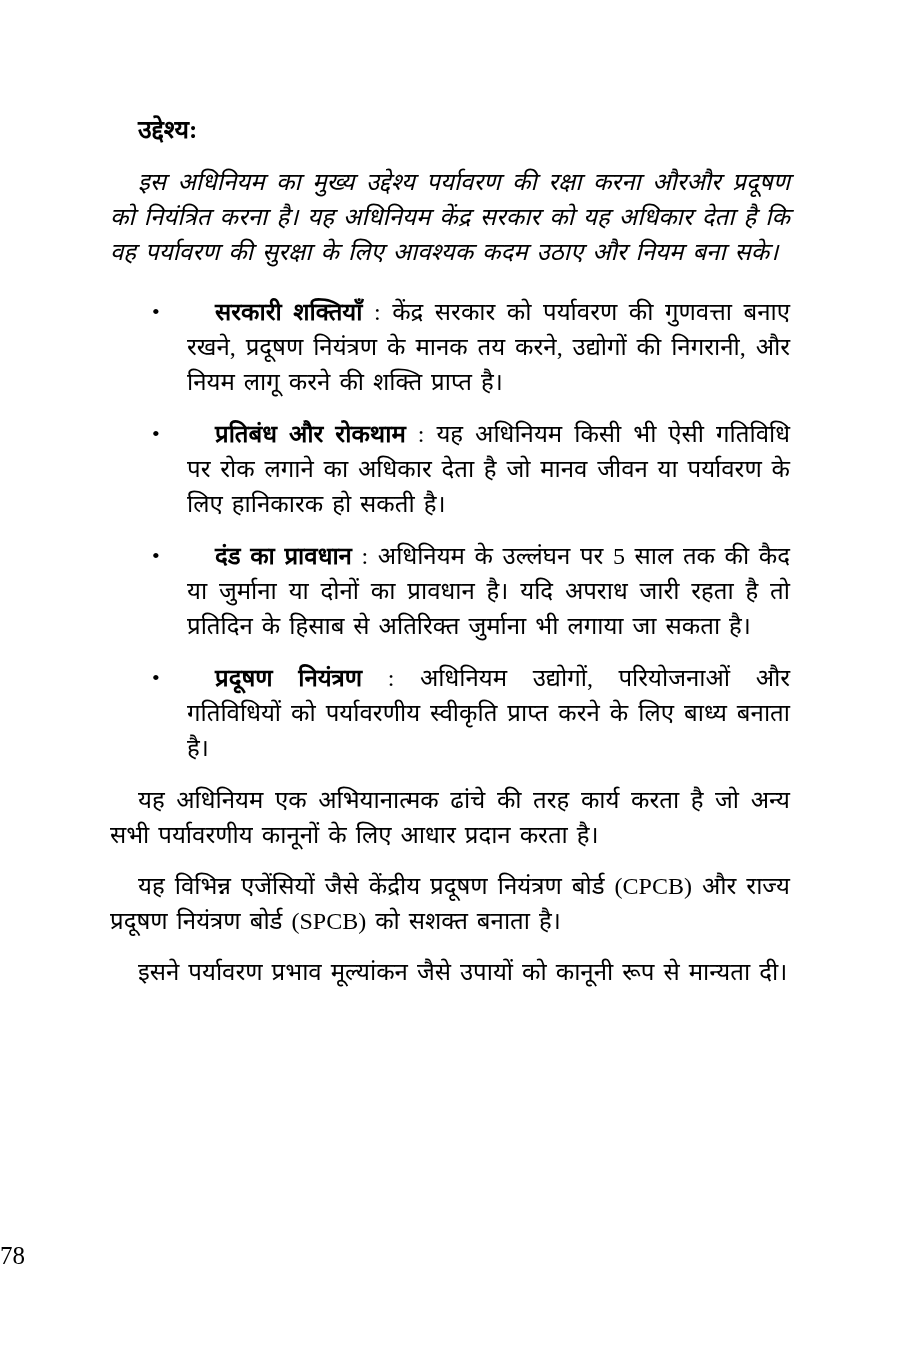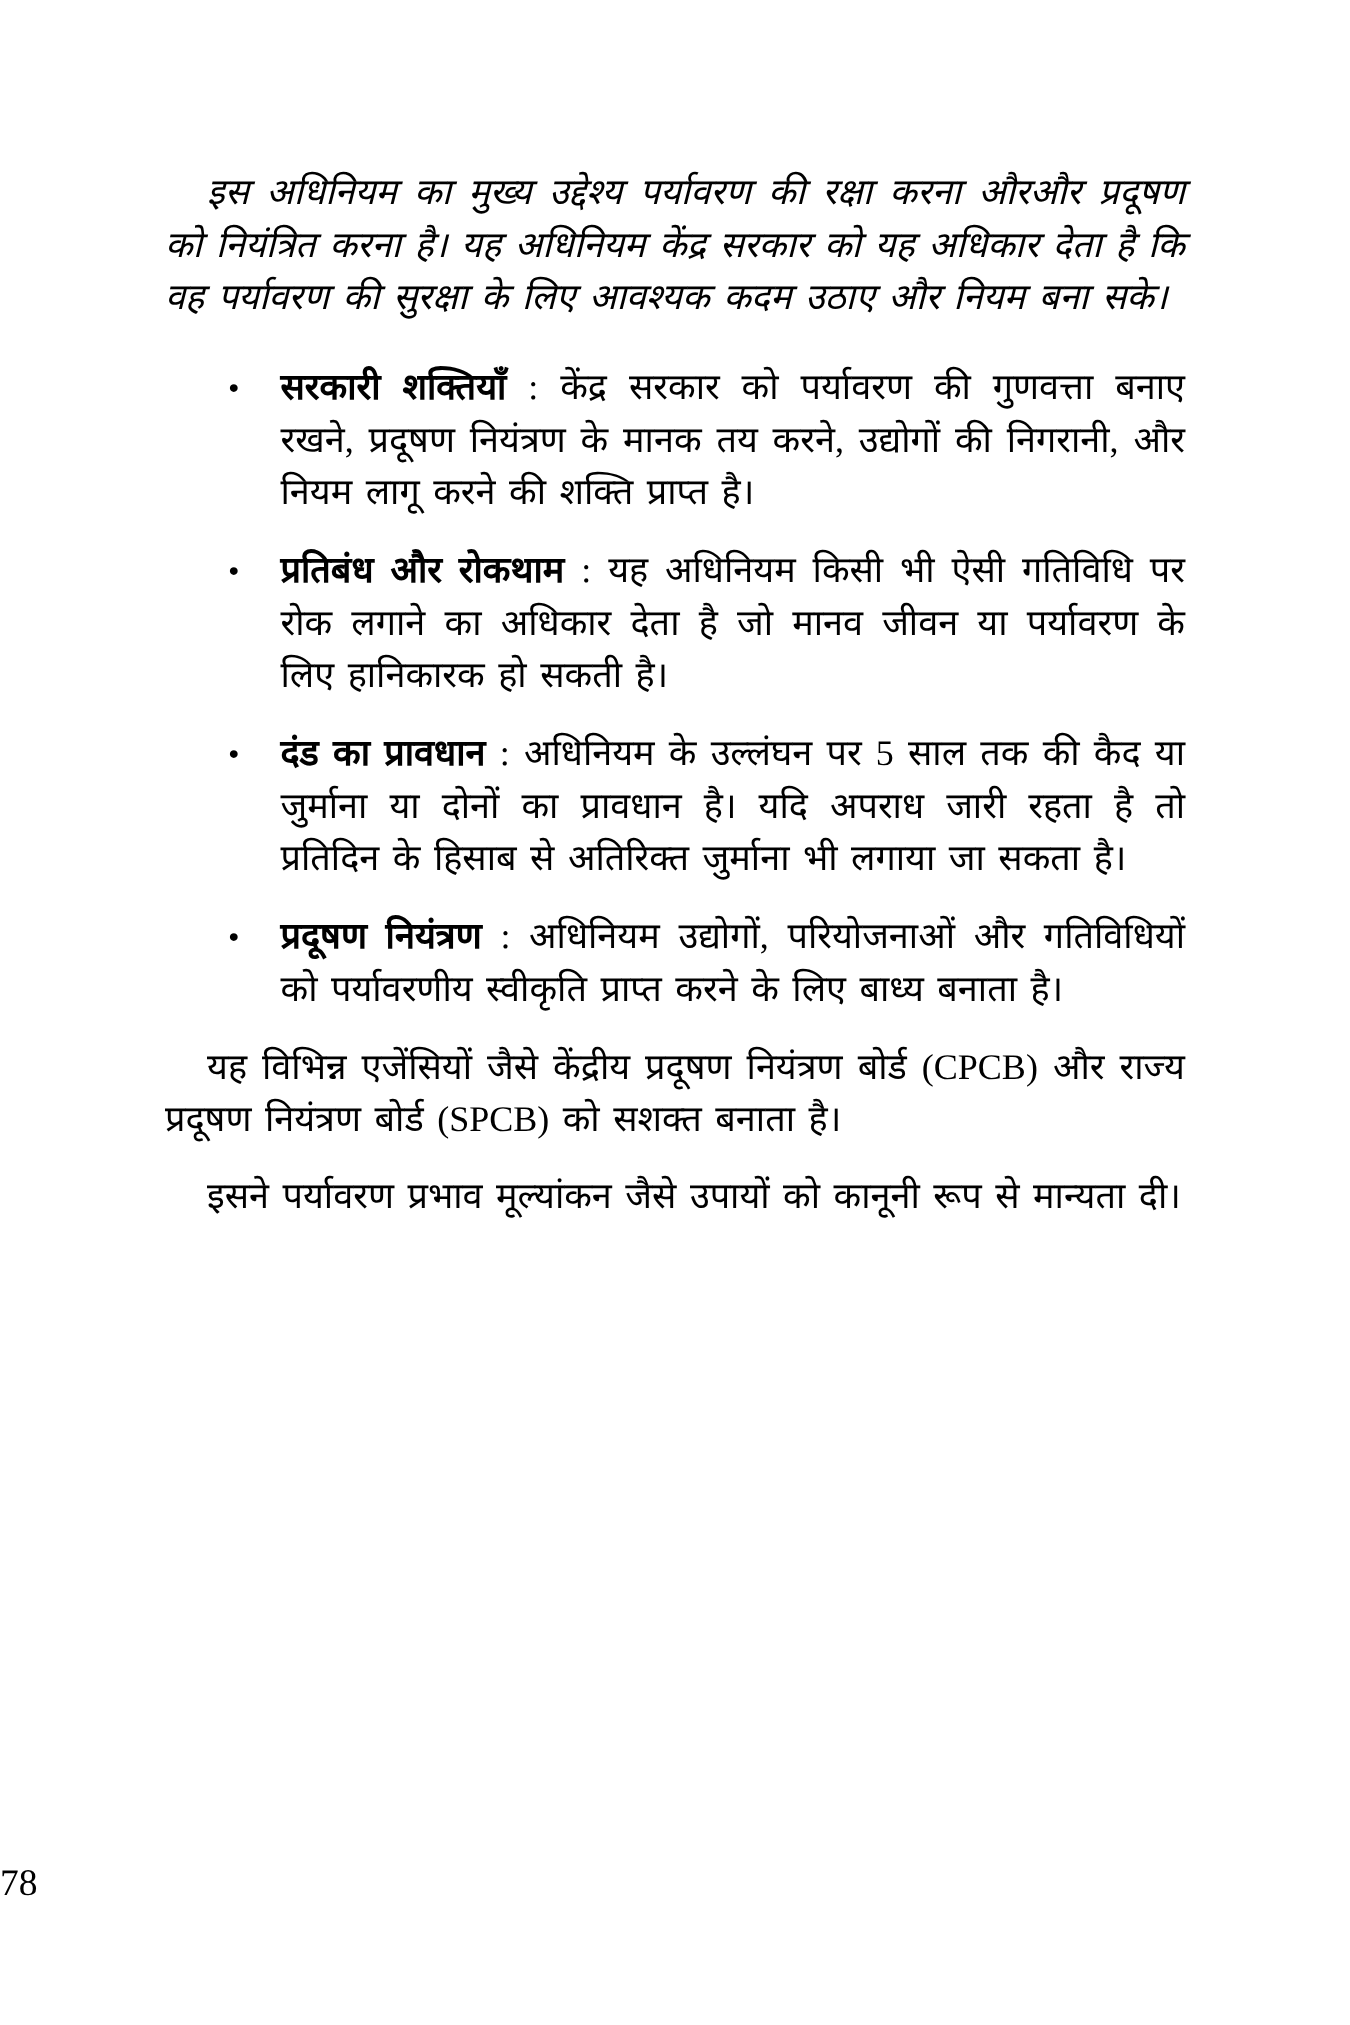--- a/index.html
+++ b/index.html
@@ -43,36 +43,37 @@
     text-align: justify;
     margin-bottom: 17px;
     word-spacing: 3px;
   }
   .bullet-marker {
     position: absolute;
     left: 42px;
     top: -1px;
     font-size: 22px;
   }
-  .bullet-title { font-weight: bold; }
+  .bullet-title { font-weight: bold; margin-left: 28px; }
   .bullet-sep { font-weight: normal; }
   .page-number {
     position: absolute;
     top: 1242px;
     left: 0;
     width: 100%;
     text-align: left;
     font-size: 25px;
   }
 </style>
 </head>
 <body>
 
 <div class="page-content">
 
+  <h2 class="heading">उद्देश्य:</h2>
 
   <p class="para indent intro">इस अधिनियम का मुख्य उद्देश्य पर्यावरण की रक्षा करना औरऔर प्रदूषण को नियंत्रित करना है। यह अधिनियम केंद्र सरकार को यह अधिकार देता है कि वह पर्यावरण की सुरक्षा के लिए आवश्यक कदम उठाए और नियम बना सके।</p>
 
   <div class="bullet-list">
 
     <div class="bullet-item">
       <span class="bullet-marker">•</span><span class="bullet-title">सरकारी शक्तियाँ</span><span class="bullet-sep"> : </span><span class="bullet-text">केंद्र सरकार को पर्यावरण की गुणवत्ता बनाए रखने, प्रदूषण नियंत्रण के मानक तय करने, उद्योगों की निगरानी, और नियम लागू करने की शक्ति प्राप्त है।</span>
     </div>
 
     <div class="bullet-item">
@@ -82,18 +83,19 @@
     <div class="bullet-item">
       <span class="bullet-marker">•</span><span class="bullet-title">दंड का प्रावधान</span><span class="bullet-sep"> : </span><span class="bullet-text">अधिनियम के उल्लंघन पर 5 साल तक की कैद या जुर्माना या दोनों का प्रावधान है। यदि अपराध जारी रहता है तो प्रतिदिन के हिसाब से अतिरिक्त जुर्माना भी लगाया जा सकता है।</span>
     </div>
 
     <div class="bullet-item">
       <span class="bullet-marker">•</span><span class="bullet-title">प्रदूषण नियंत्रण</span><span class="bullet-sep"> : </span><span class="bullet-text">अधिनियम उद्योगों, परियोजनाओं और गतिविधियों को पर्यावरणीय स्वीकृति प्राप्त करने के लिए बाध्य बनाता है।</span>
     </div>
 
   </div>
 
+  <p class="para indent">यह अधिनियम एक अभियानात्मक ढांचे की तरह कार्य करता है जो अन्य सभी पर्यावरणीय कानूनों के लिए आधार प्रदान करता है।</p>
   <p class="para indent">यह विभिन्न एजेंसियों जैसे केंद्रीय प्रदूषण नियंत्रण बोर्ड (CPCB) और राज्य प्रदूषण नियंत्रण बोर्ड (SPCB) को सशक्त बनाता है।</p>
   <p class="para indent">इसने पर्यावरण प्रभाव मूल्यांकन जैसे उपायों को कानूनी रूप से मान्यता दी।</p>
 
 </div>
 
 <div class="page-number">78</div>
 
 </body></html>

